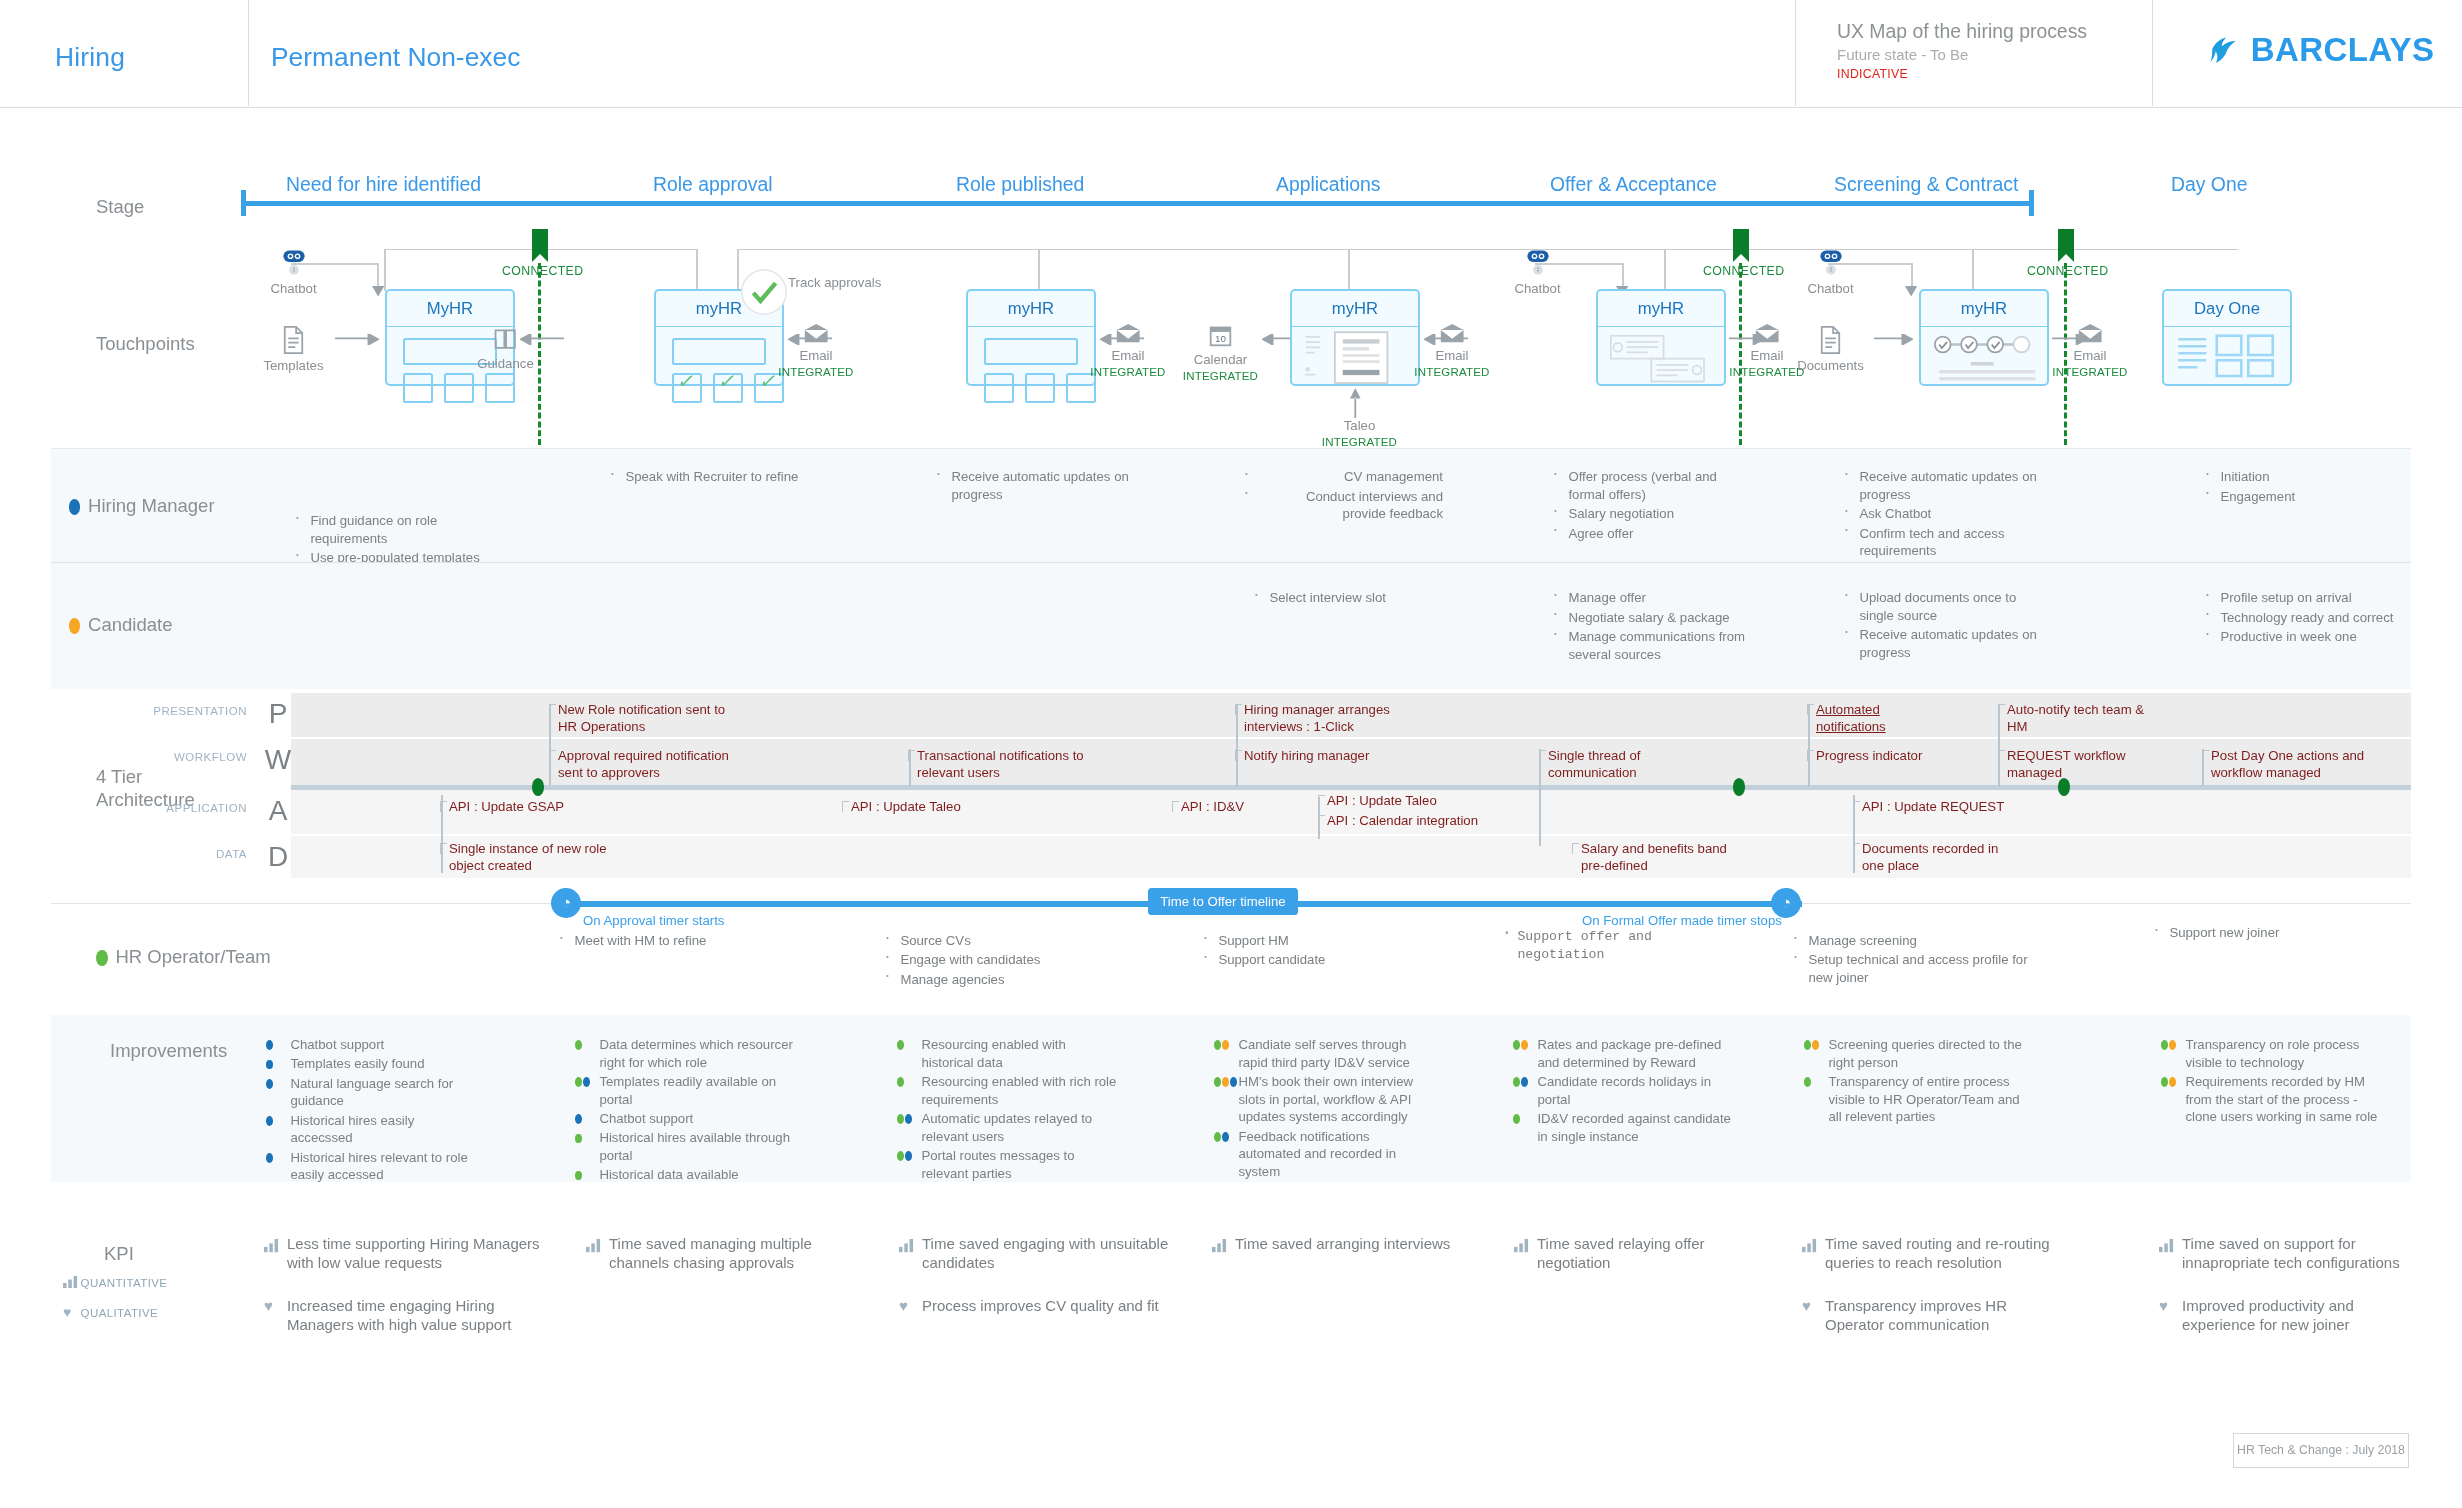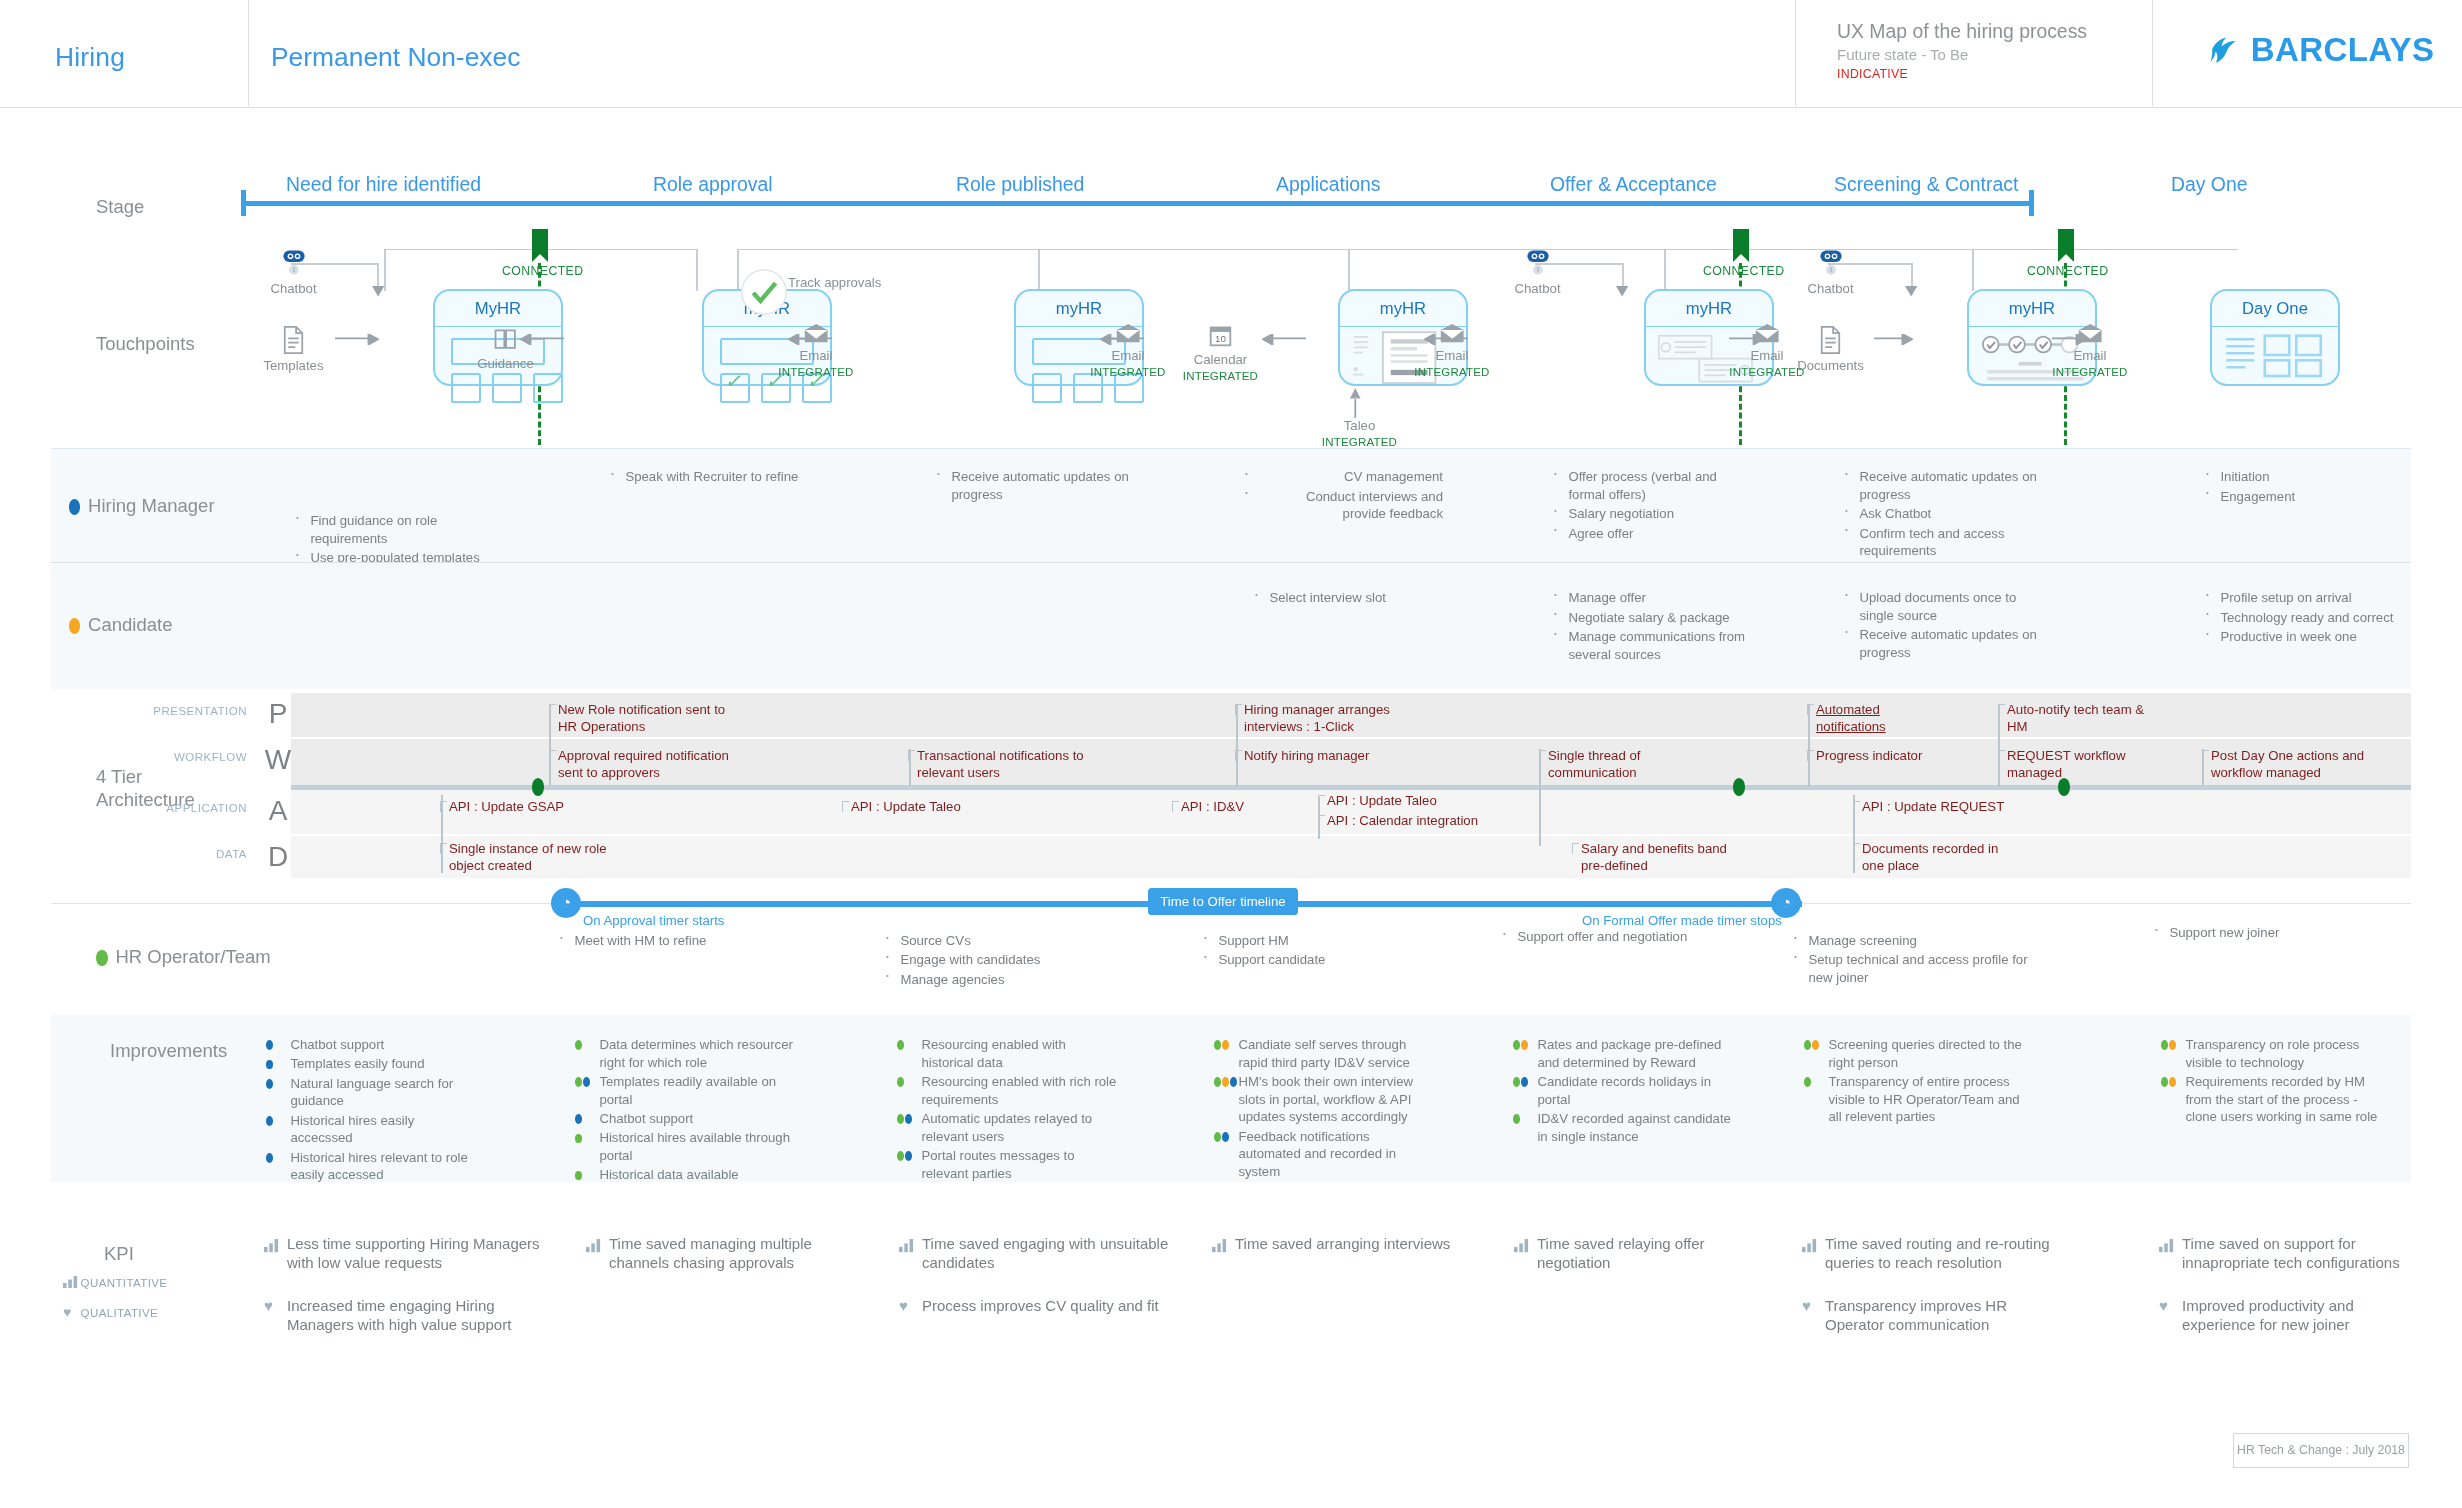--- a/index.html
+++ b/index.html
@@ -24,21 +24,21 @@
   .rowlabel{position:absolute;font-size:18.5px;color:#8a8f93;margin-left:41px;}
 
   
   .stage-bar{position:absolute;left:241px;top:201px;width:1793px;height:5.3px;background:#39a1e8;}
   .stage-cap-l{position:absolute;left:241px;top:190px;width:5.3px;height:26.4px;background:#39a1e8;}
   .stage-cap-r{position:absolute;left:2029px;top:190px;width:5.3px;height:26.4px;background:#39a1e8;}
   .stage-lbl{position:absolute;top:173px;font-size:19.4px;color:#3a98e8;white-space:nowrap;}
 
   
   .tp-area{position:absolute;left:0;top:231px;width:2462px;height:213px;}
-  .myhr{position:absolute;border:2.6px solid #84d0f5;border-radius:17px;background:#f2fbff;box-sizing:border-box;margin-left:48px;}
+  .myhr{position:absolute;border:2.6px solid #84d0f5;border-radius:5px;background:#f2fbff;box-sizing:border-box;}
   .myhr .ttl{height:35px;line-height:35px;text-align:center;font-size:16.7px;color:#1c75bc;border-bottom:1.8px solid #84d0f5;}
   .myhr .body{position:relative;height:calc(100% - 37px);}
   .bar-in{position:absolute;left:16px;top:10.6px;right:16px;height:23px;border:2.6px solid #84d0f5;border-radius:2.6px;}
   .boxrow{position:absolute;left:16px;top:46px;display:flex;gap:10.6px;}
   .boxrow i{display:block;width:26.4px;height:26.4px;border:2.6px solid #84d0f5;border-radius:2.6px;position:relative;}
   .boxrow i.ck::after{content:"✓";position:absolute;left:2.6px;top:-6.2px;font-size:20px;color:#63c47b;}
   .tpnode{position:absolute;text-align:center;font-size:13.2px;color:#8a8f93;line-height:16px;}
   .tpnode .sub{display:block;font-size:11.5px;color:#1a8a3c;letter-spacing:0.2px;}
   .ico{display:block;margin:0 auto 3.5px auto;}
   .connector{position:absolute;background:#c7cdd1;}
@@ -569,21 +569,21 @@
   </ul>
   <ul class="bl" style="position:absolute;left:881px;top:932px;width:203px;">
     <li>Source CVs</li>
     <li>Engage with candidates</li>
     <li>Manage agencies</li>
   </ul>
   <ul class="bl" style="position:absolute;left:1199px;top:932px;width:203px;">
     <li>Support HM</li>
     <li>Support candidate</li>
   </ul>
-  <ul class="bl" style="position:absolute;left:1498px;top:928px;width:220px;">
+  <ul class="bl" style="position:absolute;left:1498px;top:928px;width:220px;font-family:Liberation Mono, monospace;">
     <li>Support offer and negotiation</li>
   </ul>
   <ul class="bl" style="position:absolute;left:1789px;top:932px;width:247px;">
     <li>Manage screening</li>
     <li>Setup technical and access profile for new joiner</li>
   </ul>
   <ul class="bl" style="position:absolute;left:2150px;top:924px;width:203px;">
     <li>Support new joiner</li>
   </ul>
 

